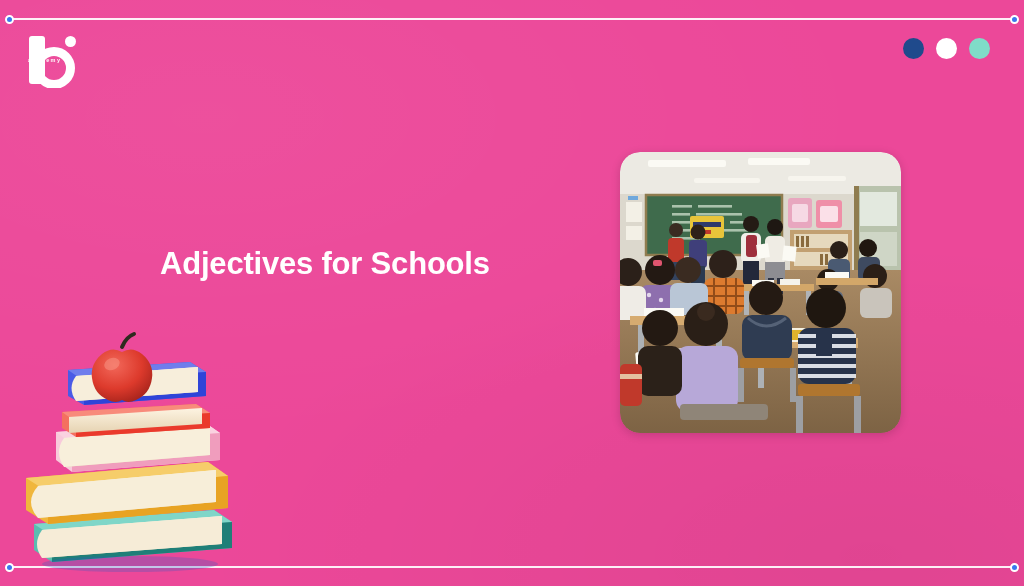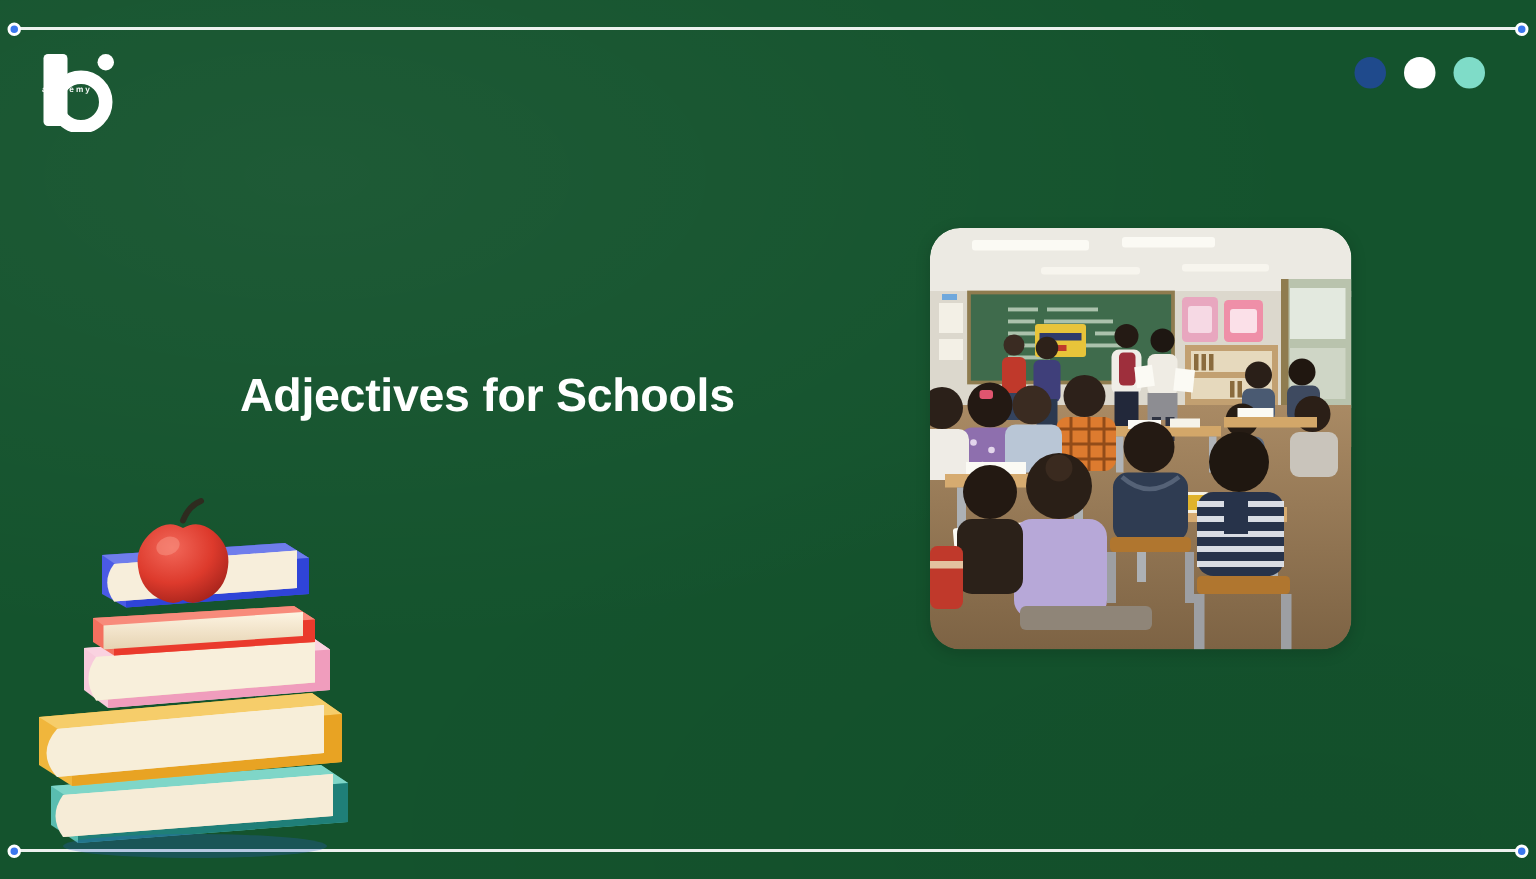--- a/index.html
+++ b/index.html
@@ -119,21 +119,21 @@
     left: 18px;
     top: 312px;
     width: 226px;
     height: 262px;
   }
   .books svg { display: block; width: 100%; height: 100%; }
 </style>
 </head>
 <body>
 
-<div class="slide" style="background: #14532d;">
+<div class="slide" style="background: #ec4899;">
 
   <div class="bg-wash"></div>
 
   <div class="rule top">
     <span class="cap left"></span>
     <span class="cap right"></span>
   </div>
 
   <div class="rule bottom">
     <span class="cap left"></span>

